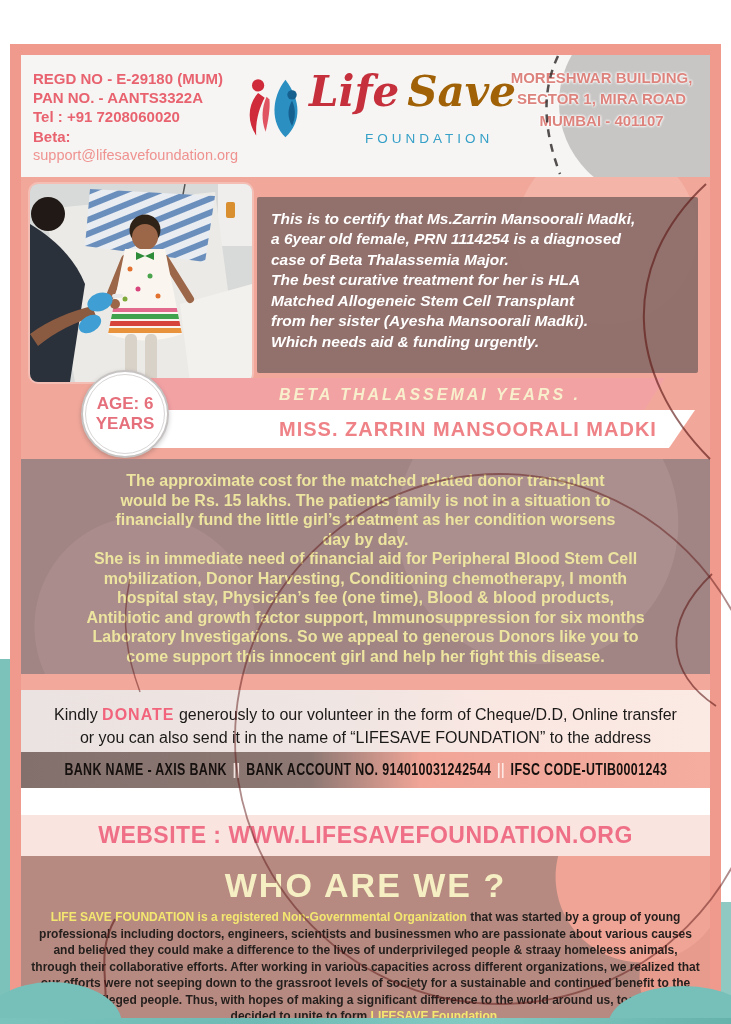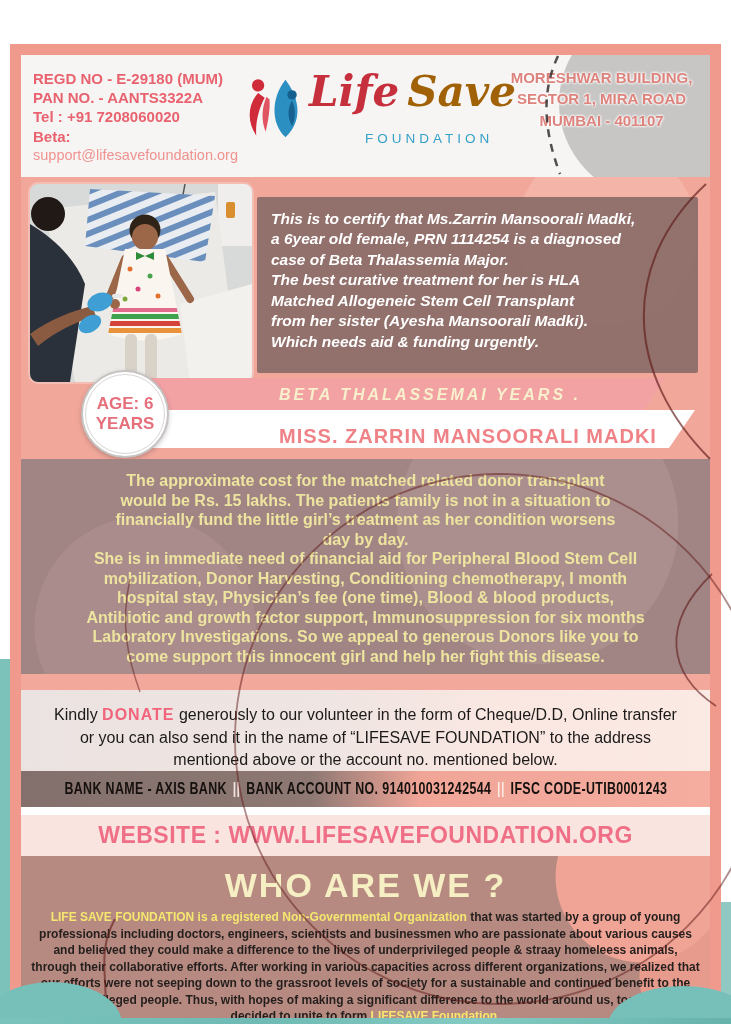--- a/index.html
+++ b/index.html
@@ -17,21 +17,21 @@
   
   .section{position:absolute;left:21px;width:689px;box-sizing:border-box;z-index:1;}
   .header{top:21px;height:122px;background:#f6f5f3;overflow:hidden;}
   .case{top:143px;height:282px;background:#f1a89b;
         background:radial-gradient(circle at 85% 20%, #f4b5a8 0 90px, transparent 91px),#f1a89b;}
   .appeal{top:425px;height:215px;
         background:radial-gradient(circle at 75% 30%, #ab8f8e 0 140px, transparent 141px),
                    radial-gradient(circle at 18% 78%, #a98c8b 0 110px, transparent 111px),#a18484;}
   .strip{top:640px;height:16px;background:#f2a99c;}
   .donate{top:656px;height:89px;background:linear-gradient(90deg,#ebe3e1 0%,#efe5e2 45%,#fae7e2 70%,#fbe9e4 100%);}
-  .bank{top:737px;height:36px;display:flex;align-items:center;justify-content:center;
+  .bank{top:718px;height:36px;display:flex;align-items:center;justify-content:center;
         background:linear-gradient(90deg,#83706c 0%,#8d7873 42%,#f0a597 58%,#f4ad9f 100%);}
   .website{top:781px;height:41px;background:#f9e4e0;display:flex;align-items:center;justify-content:center;}
   .who{top:822px;height:173px;text-align:center;
         background:radial-gradient(circle at 90% 12%, #efa496 0 85px, transparent 86px),
                    radial-gradient(circle at 100% 70%, #e79b8d 0 70px, transparent 71px),#b68a81;}
   .footer-band{position:absolute;left:0;top:984px;width:731px;height:40px;z-index:5;
         background:radial-gradient(ellipse at 18% 30%, #8fd1c8 0 45px, transparent 46px),
                    radial-gradient(ellipse at 72% 75%, #5aa89f 0 55px, transparent 56px),
                    linear-gradient(90deg,#79c3bc,#6fbab4 35%,#83cac2 65%,#66b3ac);
         display:flex;align-items:center;justify-content:center;}
@@ -54,21 +54,21 @@
   .cert-box{position:absolute;left:236px;top:20px;width:441px;height:176px;box-sizing:border-box;
         background:rgba(122,98,95,.8);border-radius:2px;padding:12px 14px;color:#ffffff;
         font-weight:bold;font-style:italic;font-size:15.5px;line-height:1.32;white-space:pre-line;}
   .ribbon-disease{position:absolute;left:128px;top:201px;width:516px;height:34px;background:#f3a2a4;
         clip-path:polygon(0 0,100% 0,calc(100% - 22px) 100%,0 100%);
         display:flex;align-items:center;box-shadow:0 2px 3px rgba(0,0,0,.12);}
   .ribbon-disease span{padding-left:130px;font-style:italic;font-weight:bold;font-size:16px;
         letter-spacing:3px;color:#f8f0cd;white-space:nowrap;}
   .ribbon-name{position:absolute;left:128px;top:233px;width:546px;height:38px;background:#ffffff;
         clip-path:polygon(0 0,100% 0,calc(100% - 26px) 100%,0 100%);
-        display:flex;align-items:flex-end;box-shadow:0 2px 4px rgba(0,0,0,.18);}
+        display:flex;align-items:center;box-shadow:0 2px 4px rgba(0,0,0,.18);}
   .ribbon-name span{padding-left:130px;font-weight:bold;font-size:20px;letter-spacing:1px;
         color:#ee8287;white-space:nowrap;}
   .age-badge{position:absolute;left:60px;top:193px;width:88px;height:88px;border-radius:50%;background:#ffffff;
         border:2px solid #c6c3c2;box-sizing:border-box;z-index:6;display:flex;flex-direction:column;
         align-items:center;justify-content:center;box-shadow:0 2px 5px rgba(0,0,0,.2);}
   .age-badge::after{content:"";position:absolute;inset:2px;border-radius:50%;border:1px solid #d9d6d5;}
   .age-badge div{color:#e56f7b;font-weight:bold;font-size:17px;line-height:1.15;}
   
   .appeal p{margin:0;padding:0 12px;text-align:center;white-space:pre-line;
         color:#ece49f;font-weight:bold;font-size:16px;line-height:1.22;}

